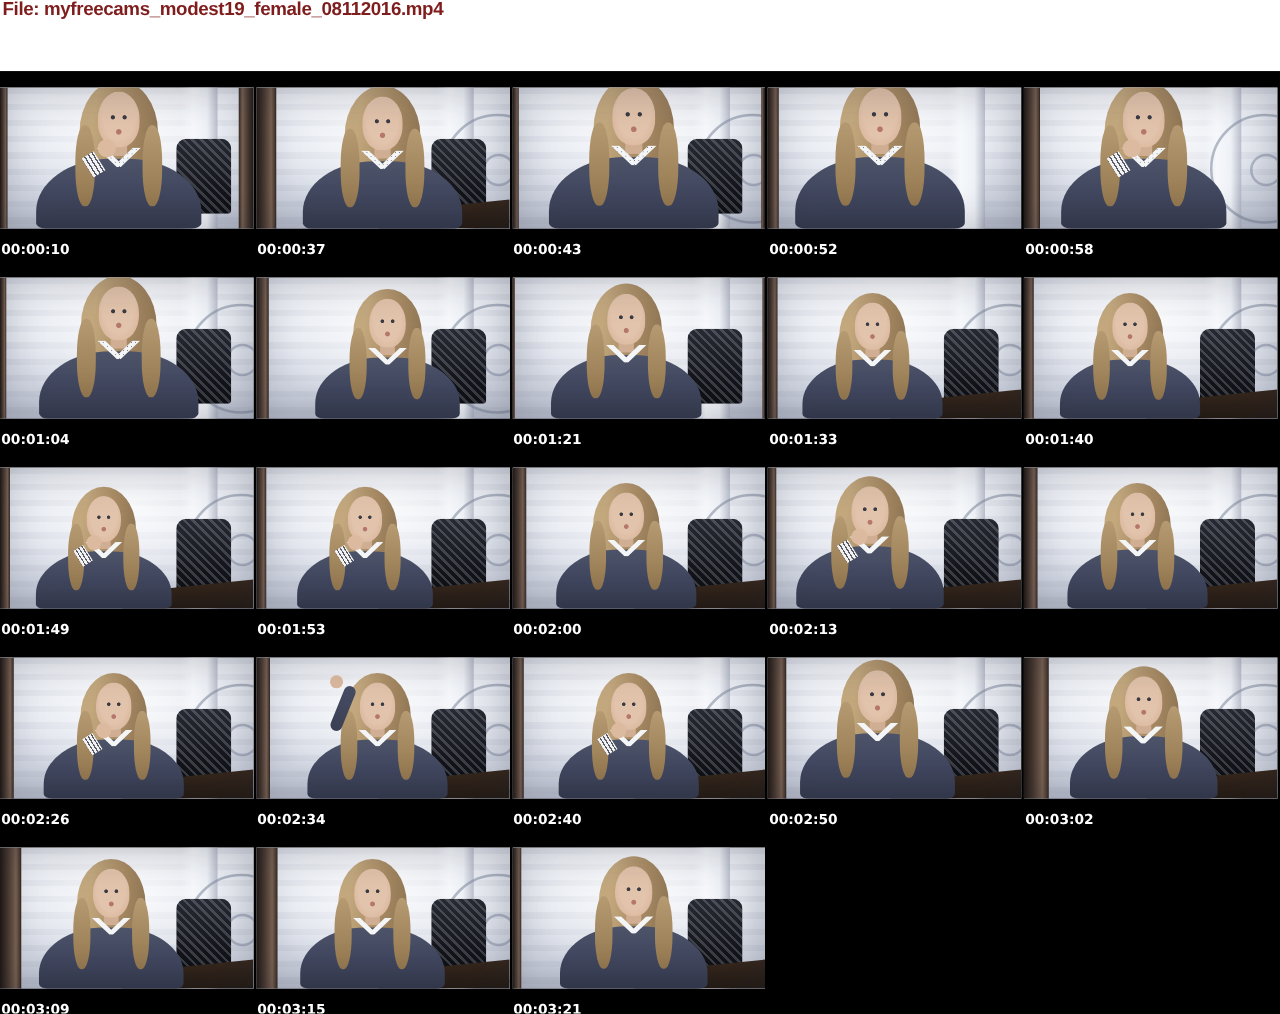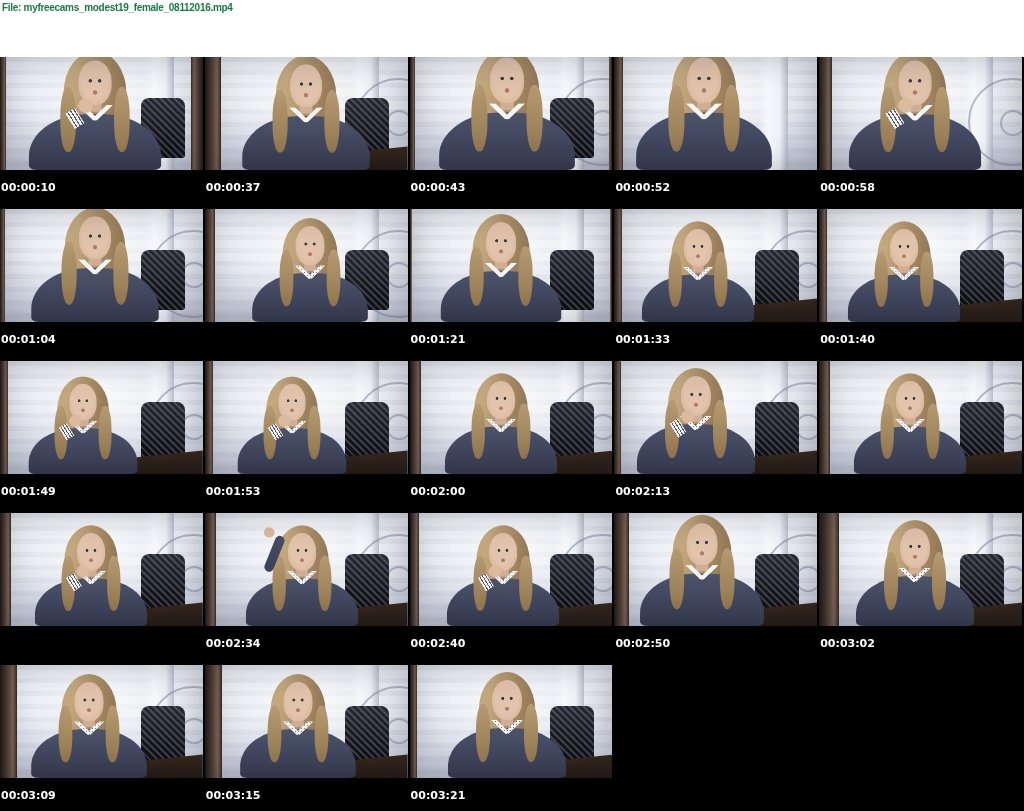--- a/index.html
+++ b/index.html
@@ -6,30 +6,30 @@
   body{
     width:1024px;height:811px;overflow:hidden;background:#000;
     font-family:"Liberation Sans", sans-serif;position:relative;
   }
   
   .meta-header{
     background:#ffffff;width:100%;height:57px;box-sizing:border-box;
     padding:1px 0 0 2px;
   }
   .meta-line{
-    font-size:10px;font-weight:700;color:#15803d;line-height:13.6px;
+    font-size:15px;font-weight:700;color:#7f1d1d;line-height:13.6px;
     letter-spacing:-0.3px;white-space:nowrap;
   }
   
   .sheet{
     position:absolute;top:57px;left:0;width:1024px;height:754px;
     display:grid;grid-template-columns:repeat(5,1fr);
     grid-auto-rows:152px;background:#000;overflow:hidden;
   }
-  .cell{box-sizing:border-box;overflow:hidden;}
+  .cell{box-sizing:border-box;padding-top:13px;overflow:hidden;}
   .shot{
     position:relative;height:113px;margin-right:2px;overflow:hidden;
     background:linear-gradient(180deg,#eaedf4 0%,#e3e7ef 45%,#cfd4e0 78%,#bec3d2 100%);
   }
   .shot::after{ 
     content:'';position:absolute;inset:0;z-index:6;
     box-shadow:inset 0 0 34px rgba(25,28,48,.28);
   }
   .stripes{
     position:absolute;inset:0;z-index:0;
@@ -531,20 +531,23 @@
         <div class="strandR"></div>
         <div class="collar"></div>
         <div class="face"></div>
 
         <div class="hand"></div>
         <div class="cuff"></div>
       </div>
       <div class="pillarL"></div>
       <div class="pillarR"></div>
     </div>
+    <div class="tsbar">
+      <span class="ts">00:02:26</span>
+    </div>
   </div>
 
   <div class="cell">
     <div class="shot" style="--fl: 11px; --fr: 0px; --px: 48%; --ps: 0.95;">
       <div class="stripes"></div>
       <div class="wcol"></div>
       <div class="fan"></div>
       <div class="chair"></div>
       <div class="desk"></div>
       <div class="person pose-up">

